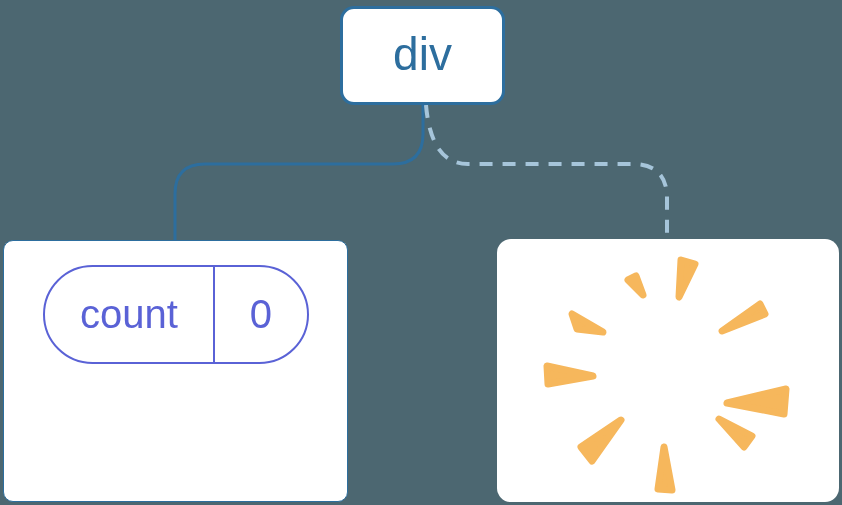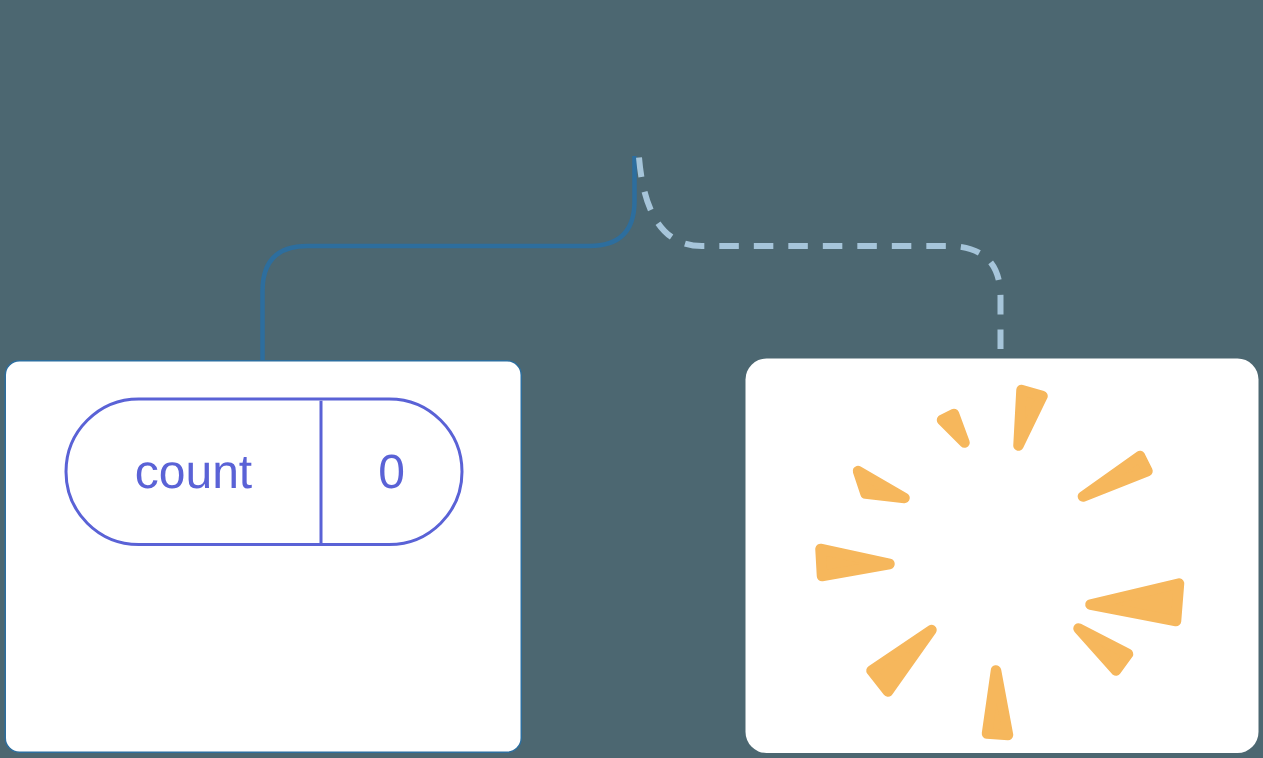--- a/index.html
+++ b/index.html
@@ -31,21 +31,21 @@
   .card-counter .title{
     margin-top:36px;color:#2D6E9E;font-size:40px;font-weight:500;line-height:1.1;
   }
   .state-pill{
     margin-top:24px;width:266px;height:99px;box-sizing:border-box;
     border:2px solid #5A62D6;border-radius:50px;
     display:flex;overflow:hidden;
   }
   .state-pill .cell{
     display:flex;align-items:center;justify-content:center;
-    color:#5A62D6;font-size:32px;font-weight:500;
+    color:#5A62D6;font-size:40px;font-weight:500;
   }
   .state-pill .cell-key{flex:0 0 64.5%;}
   .state-pill .cell-value{flex:1;border-left:2px solid #5A62D6;}
 
   .card-removed{
     left:497px;top:239px;width:342px;height:263px;
     border-radius:14px;
   }
   .card-removed svg{display:block;width:342px;height:263px;}
   .poof-ray{fill:#F6B75C;stroke:#F6B75C;stroke-width:7;stroke-linejoin:round;}
@@ -53,20 +53,23 @@
 </head>
 <body>
 
 <div class="canvas">
 
   <svg class="edges" viewBox="0 0 842 505" xmlns="http://www.w3.org/2000/svg">
     <path class="edge-solid" d="M 423 104 L 423 134 Q 423 164 393 164 L 205 164 Q 175 164 175 194 L 175 241" stroke="#2D6E9E"></path>
     <path class="edge-dashed" d="M 426 105 Q 431 164 468 164 L 632 164 Q 667 164 667 198 L 667 238" stroke="#A6C5DA"></path>
   </svg>
 
+  <div class="node-root">
+    <span class="label">div</span>
+  </div>
 
   <div class="card card-counter">
     <div class="state-pill">
       <div class="cell cell-key">count</div>
       <div class="cell cell-value">0</div>
     </div>
   </div>
 
   <div class="card card-removed">
     <svg viewBox="0 0 342 263" xmlns="http://www.w3.org/2000/svg">

